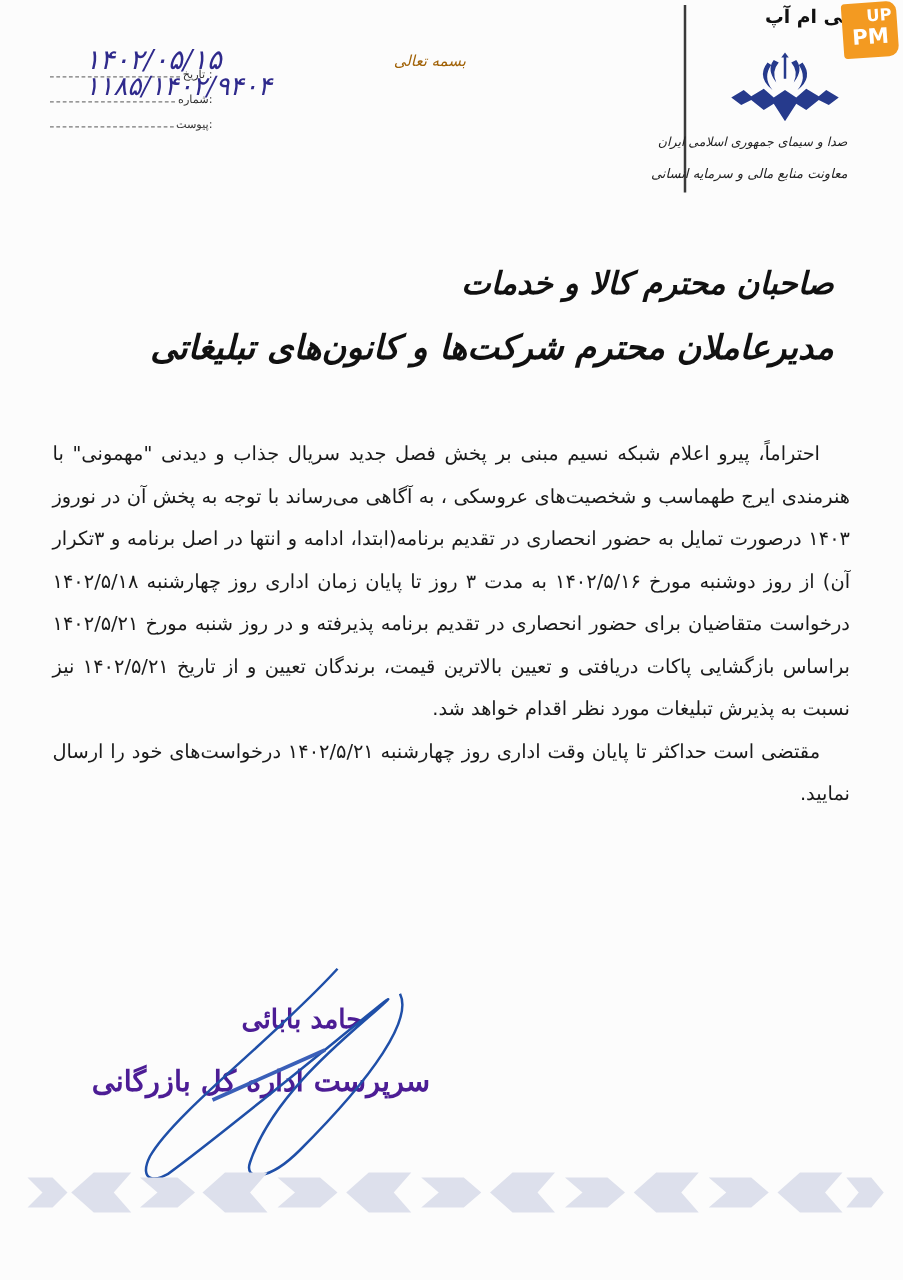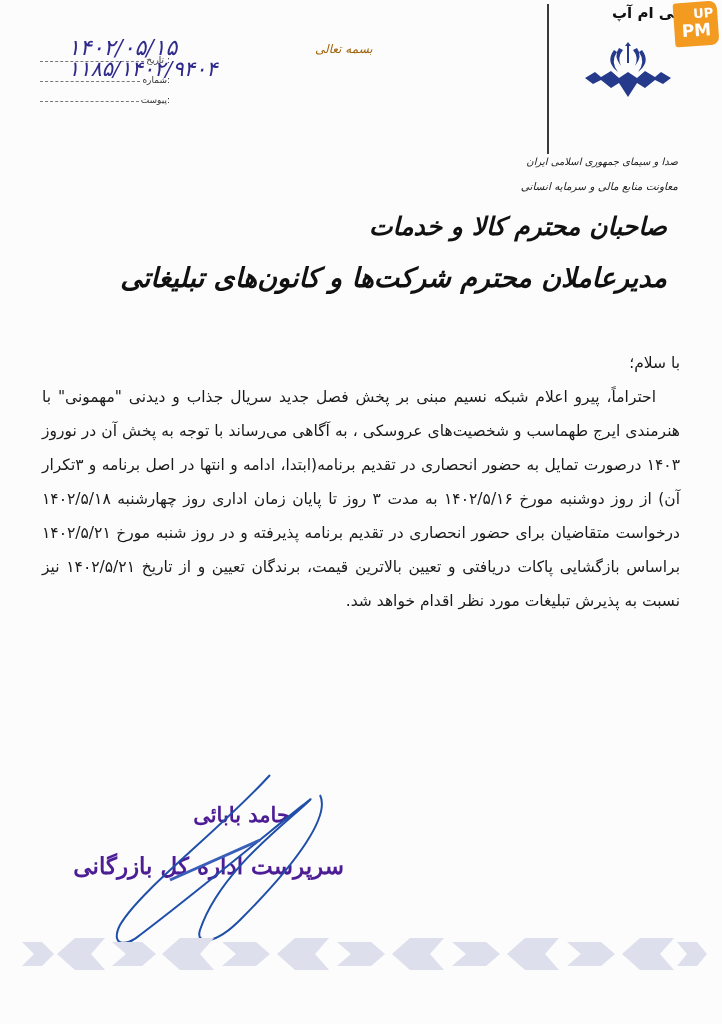--- a/index.html
+++ b/index.html
@@ -25,21 +25,21 @@
     .basmala { position: absolute; left: 315px; top: 42px; font-family: "DejaVu Serif", serif; font-style: italic; font-size: 12px; color: #a16207; }
     .watermark-text { position: absolute; left: 612px; top: 4px; font-size: 15px; font-weight: bold; color: #111; }
     .pmup {
       position: absolute; left: 674px; top: 2px; width: 44px; height: 44px; background: #f39a21;
       border-radius: 3px 8px 8px 3px; transform: rotate(-4deg);
       color: #fff; font-weight: bold; font-size: 17px; line-height: 16px; text-align: center;
       font-family: "DejaVu Sans", sans-serif;
     }
     .pmup .up { display: block; font-size: 13px; padding-top: 4px; padding-left: 16px; }
     .logo { position: absolute; left: 583px; top: 40px; width: 90px; height: 70px; }
-    .org1, .org2 { position: absolute; right: 44px; font-family: "DejaVu Serif", serif; font-style: italic; color: #222; direction: rtl; white-space: nowrap; margin-top: 48px; }
+    .org1, .org2 { position: absolute; right: 44px; font-family: "DejaVu Serif", serif; font-style: italic; color: #222; direction: rtl; white-space: nowrap; }
     .org1 { top: 108px; font-size: 10px; }
     .org2 { top: 132px; font-size: 10.5px; }
     .addr { position: absolute; right: 55px; direction: rtl; font-family: "DejaVu Serif", serif; font-weight: bold; font-style: italic; color: #111; white-space: nowrap; }
     .addr1 { top: 212px; font-size: 25px; }
     .addr2 { top: 262px; font-size: 27px; }
     .body-text {
       position: absolute; right: 42px; left: 42px; top: 346px; direction: rtl; text-align: justify;
       font-size: 15.5px; line-height: 34px; color: #1a1a1a;
     }
     .body-text p { margin: 0; }
@@ -95,22 +95,22 @@
     </g>
   </svg>
 
   <div class="org1">صدا و سیمای جمهوری اسلامی ایران</div>
   <div class="org2">معاونت منابع مالی و سرمایه انسانی</div>
 
   <div class="addr addr2">مدیرعاملان محترم شرکت‌ها و کانون‌های تبلیغاتی</div>
   <div class="addr addr1">صاحبان محترم کالا و خدمات</div>
 
   <div class="body-text">
-    <p class="greeting">با سلام؛</p>
     <p class="indent">احتراماً، پیرو اعلام شبکه نسیم مبنی بر پخش فصل جدید سریال جذاب و دیدنی "مهمونی" با هنرمندی ایرج طهماسب و شخصیت‌های عروسکی ، به آگاهی می‌رساند با توجه به پخش آن در نوروز ۱۴۰۳ درصورت تمایل به حضور انحصاری در تقدیم برنامه(ابتدا، ادامه و انتها در اصل برنامه و ۳تکرار آن) از روز دوشنبه مورخ ۱۴۰۲/۵/۱۶ به مدت ۳ روز تا پایان زمان اداری روز چهارشنبه ۱۴۰۲/۵/۱۸ درخواست متقاضیان برای حضور انحصاری در تقدیم برنامه پذیرفته و در روز شنبه مورخ ۱۴۰۲/۵/۲۱ براساس بازگشایی پاکات دریافتی و تعیین بالاترین قیمت، برندگان تعیین و از تاریخ ۱۴۰۲/۵/۲۱ نیز نسبت به پذیرش تبلیغات مورد نظر اقدام خواهد شد.</p>
+    <p class="indent">مقتضی است حداکثر تا پایان وقت اداری روز چهارشنبه ۱۴۰۲/۵/۲۱ درخواست‌های خود را ارسال نمایید.</p>
   </div>
 
   <div class="sig sig-name">حامد بابائی</div>
   <div class="sig sig-title">سرپرست اداره کل بازرگانی</div>
 
   <svg class="scribble" viewBox="0 0 722 1024">
     <path d="M270 775 C 220 830, 140 890, 120 925 C 110 945, 125 948, 140 935 C 200 890, 320 790, 310 800 C 290 820, 220 870, 200 930 C 195 945, 215 945, 240 920 C 300 860, 330 815, 320 795" fill="none" stroke="#1f4fa8" stroke-width="2"></path>
     <path d="M170 880 L 260 840" fill="none" stroke="#3a5fb8" stroke-width="3"></path>
   </svg>
 

